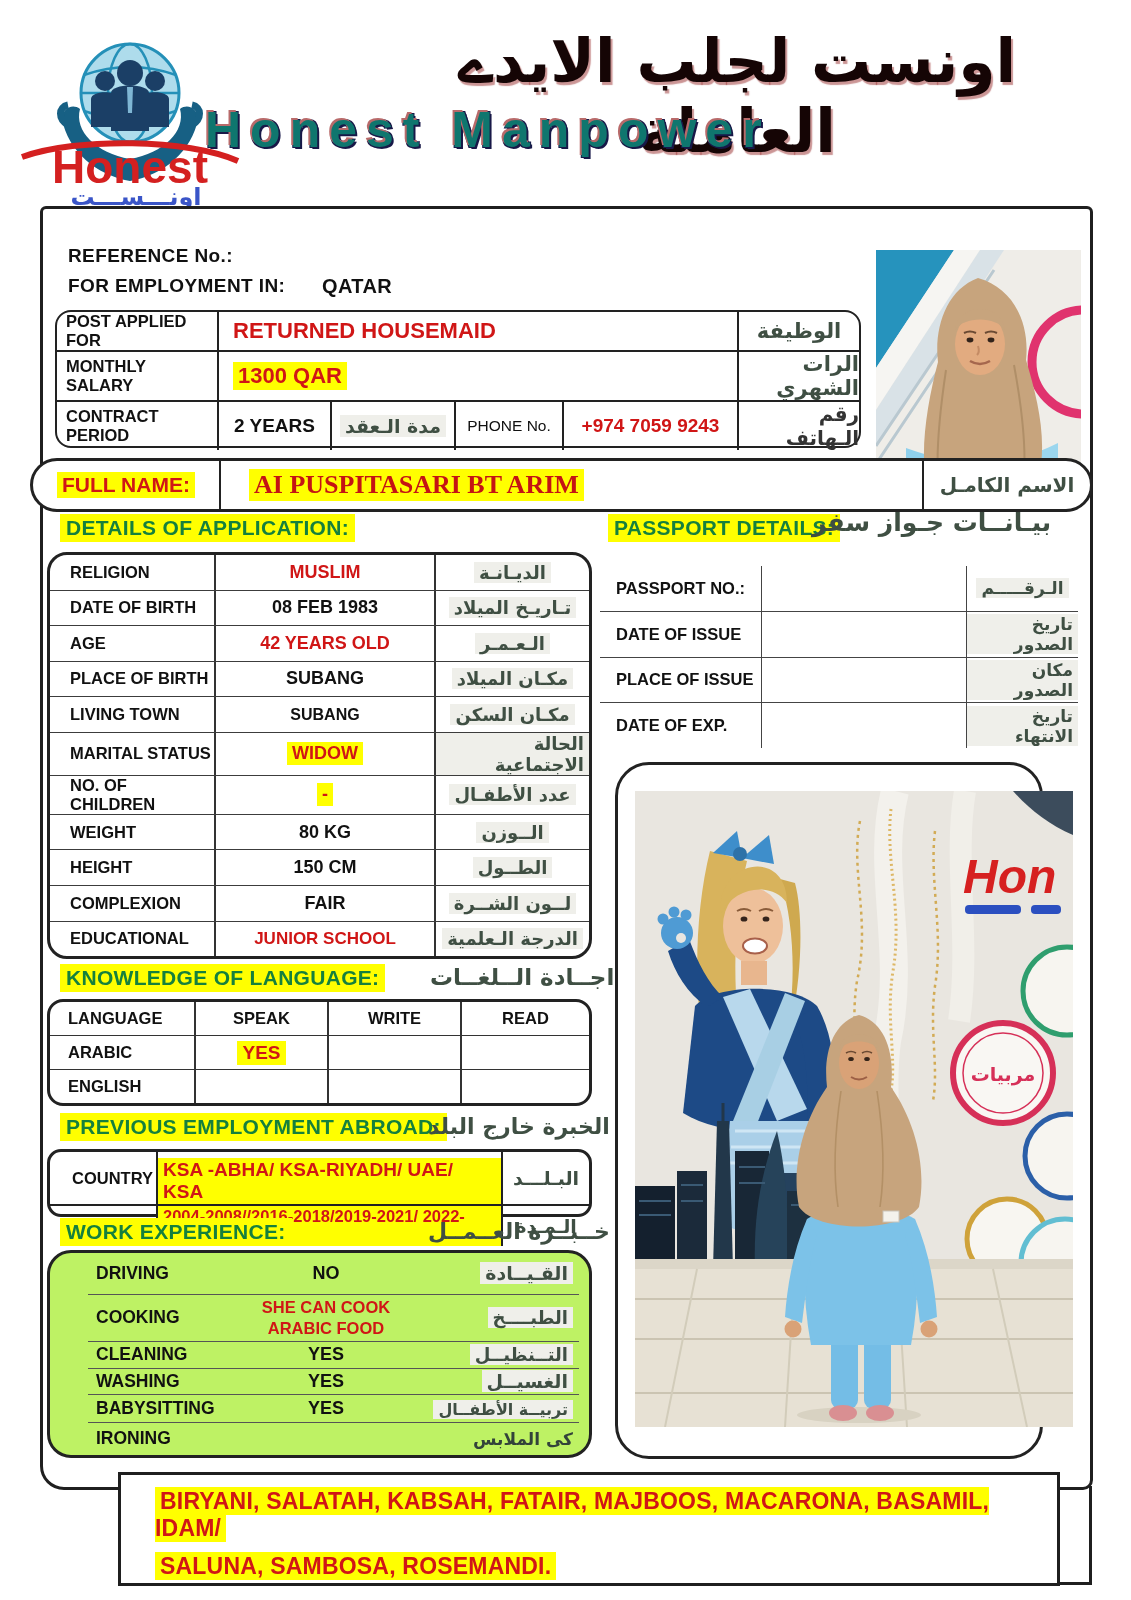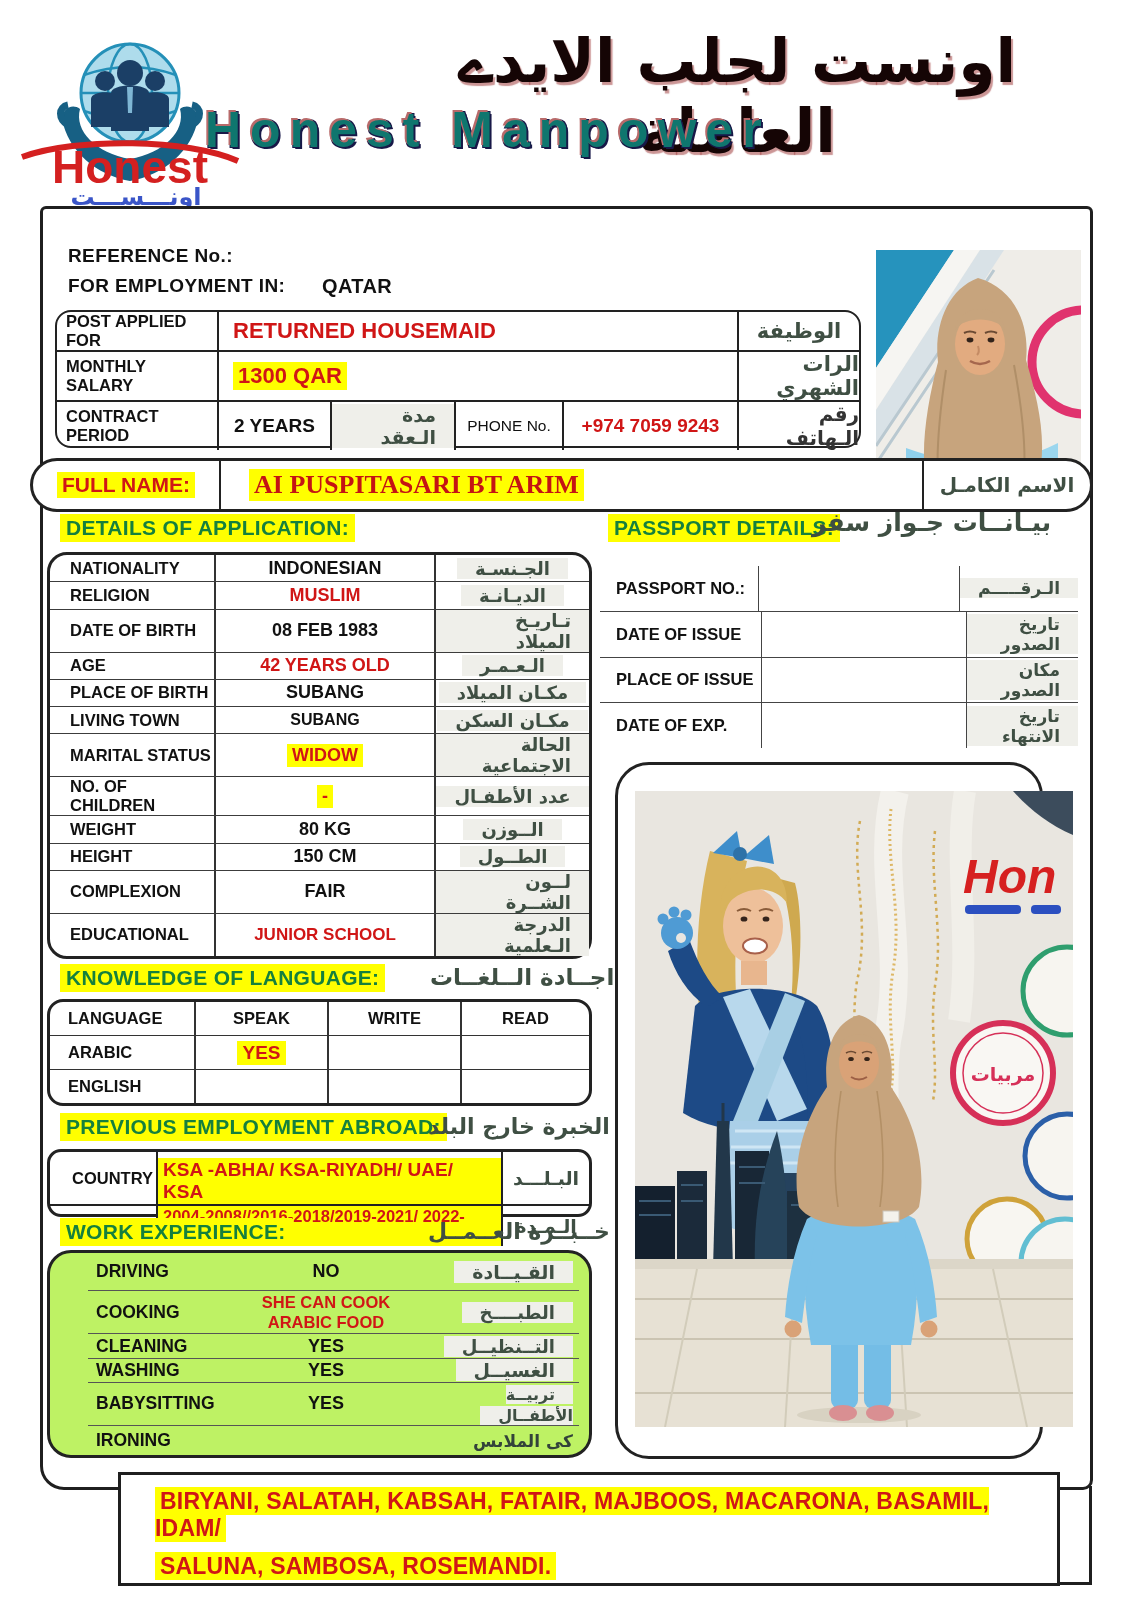--- a/index.html
+++ b/index.html
@@ -22,21 +22,21 @@
   .frame-ext-h { left:1022px; top:1582px; width:70px; height:3px; background:#1f1f1f; }
 
   .ref-line { font-size:19px; font-weight:bold; letter-spacing:.4px; }
 
   
   .hl { background:#ffff00; padding:1px 5px; }
   .red { color:#d01616; }
   .sec-head { display:inline-block; background:#ffff00; color:#15803d;
     font-weight:bold; font-size:21px; padding:2px 6px; letter-spacing:.3px; }
   .ar { font-family:"DejaVu Sans", sans-serif; direction:rtl; color:#3f4f43; font-weight:bold; }
-  .ar-hl { background:#efefea; padding:0 18px; }
+  .ar-hl { background:#efefea; padding:0 5px; }
 
   
   .job-table { left:55px; top:310px; width:806px; height:138px;
     border:2.5px solid #222; border-radius:16px; display:flex; flex-direction:column; }
   .jrow { flex:1; display:flex; align-items:stretch; }
   .jrow + .jrow { border-top:2px solid #222; }
   .jcell { display:flex; align-items:center; }
   .j-label { width:162px; padding-left:9px; font-weight:bold; font-size:16.5px; border-right:2px solid #222; }
   .j-value { flex:1; padding-left:14px; }
   .j-ar { width:122px; border-left:2px solid #222; justify-content:center; font-size:21px; }
@@ -201,29 +201,20 @@
       <span class="hl">AI PUSPITASARI BT ARIM</span>
     </div>
     <div class="fn-ar ar">الاسم الكامـل</div>
   </div>
 
   <div class="abs sec-head" style="left:60px; top:514px;">DETAILS OF APPLICATION:</div>
   <div class="abs sec-head" style="left:608px; top:514px;">PASSPORT DETAILS:</div>
   <div class="abs ar" style="left:812px; top:508px; font-size:25px;">بيـانــات جـواز سفر</div>
 
   <div class="abs details-table">
-    <div class="drow">
-      <div class="d-label">NATIONALITY</div>
-      <div class="d-value">
-          <span>INDONESIAN</span>
-        </div>
-      <div class="d-ar ar">
-          <span class="ar-hl">الجـنسـة</span>
-        </div>
-    </div>
     <div class="drow">
       <div class="d-label">RELIGION</div>
       <div class="d-value red">
           <span>MUSLIM</span>
         </div>
       <div class="d-ar ar">
           <span class="ar-hl">الديـانـة</span>
         </div>
     </div>
     <div class="drow">

